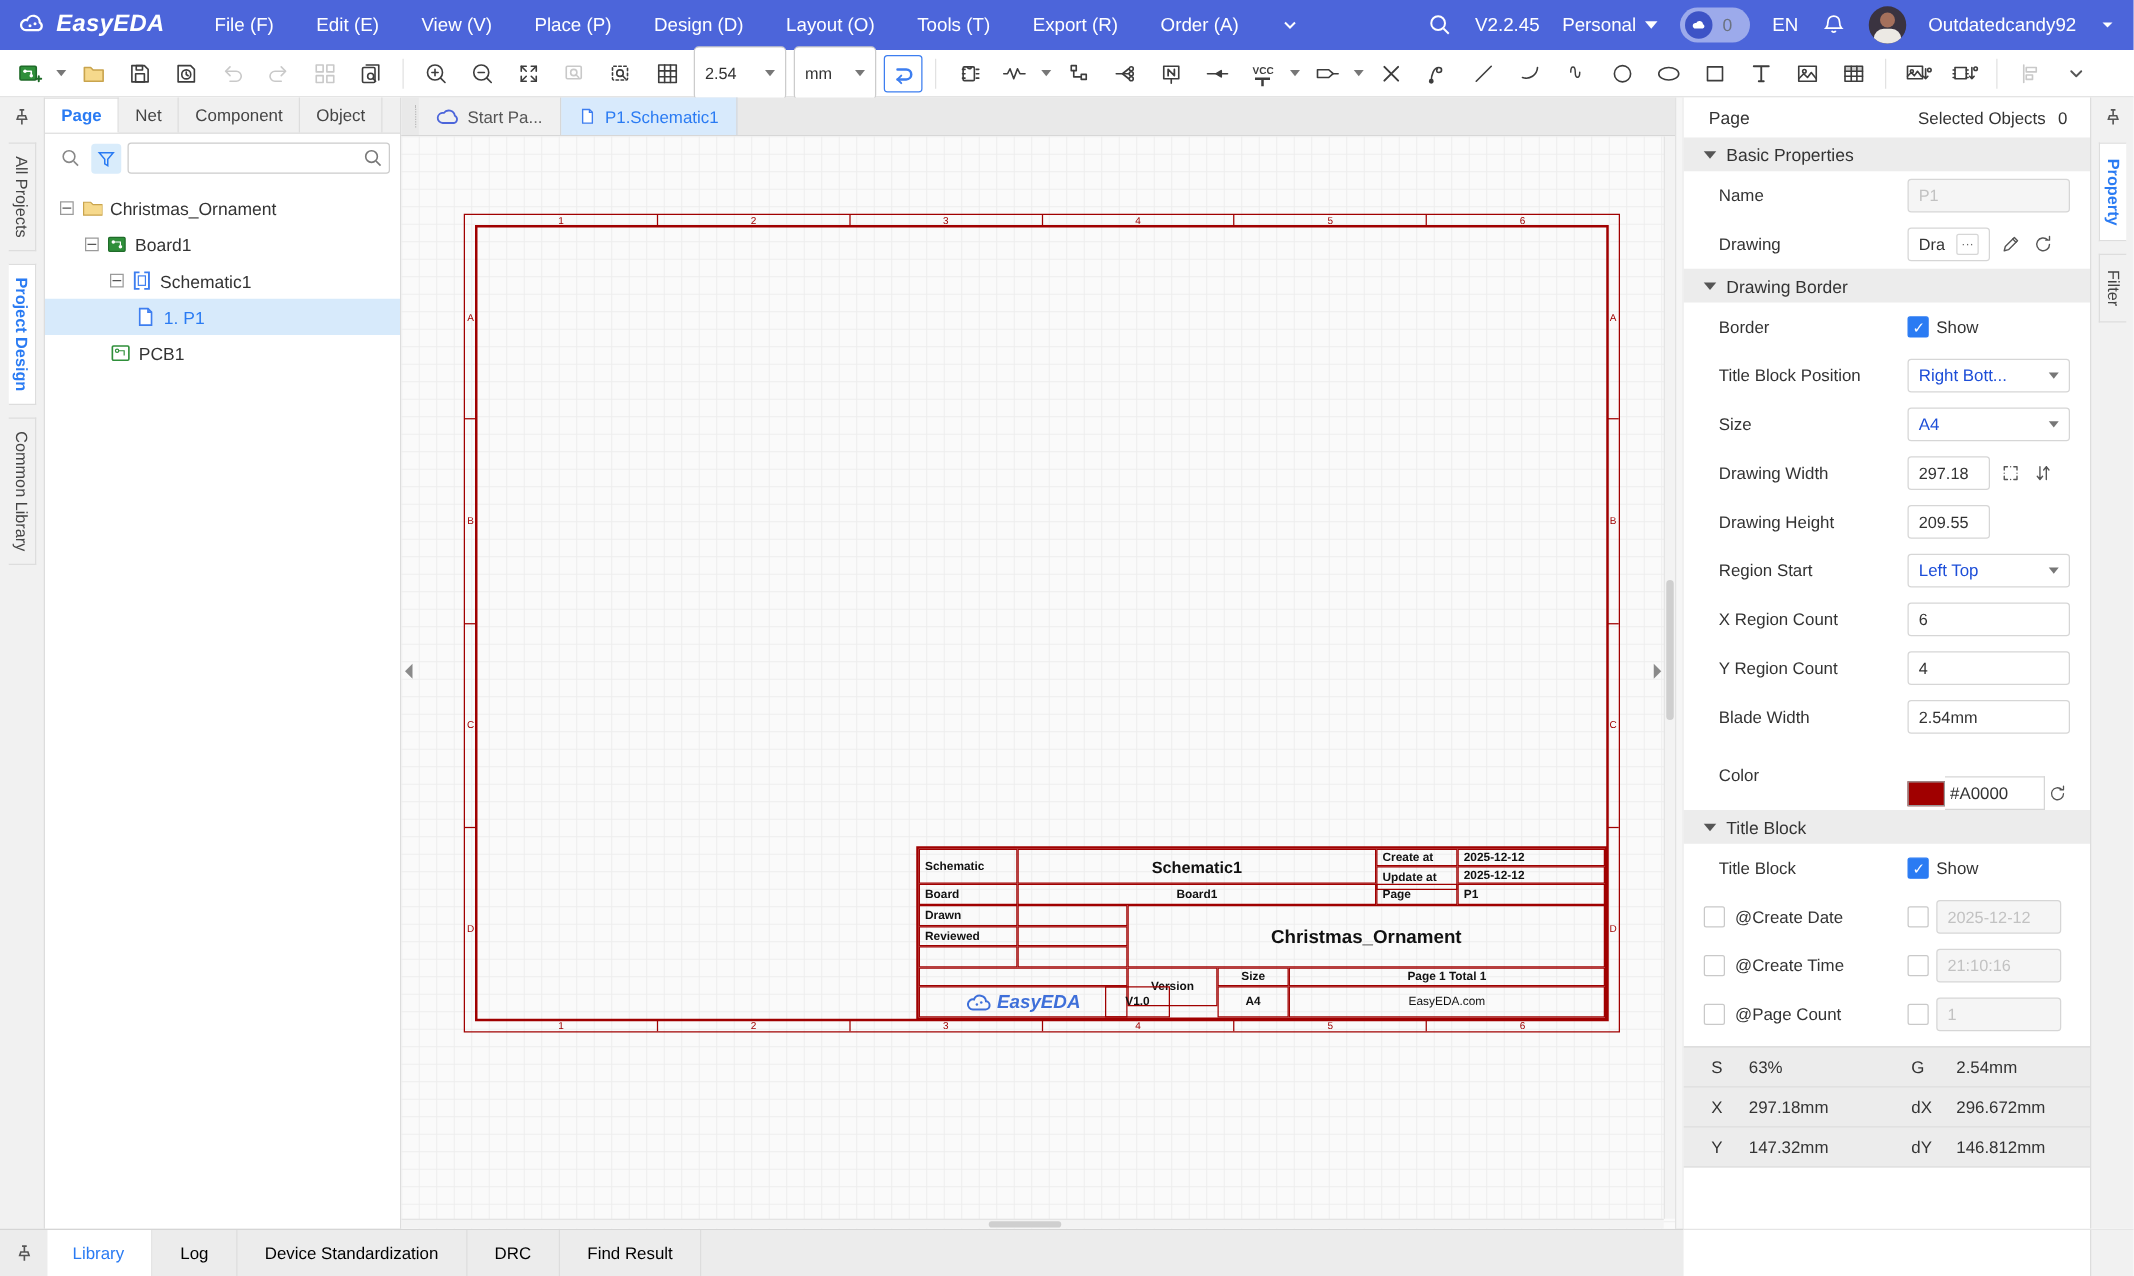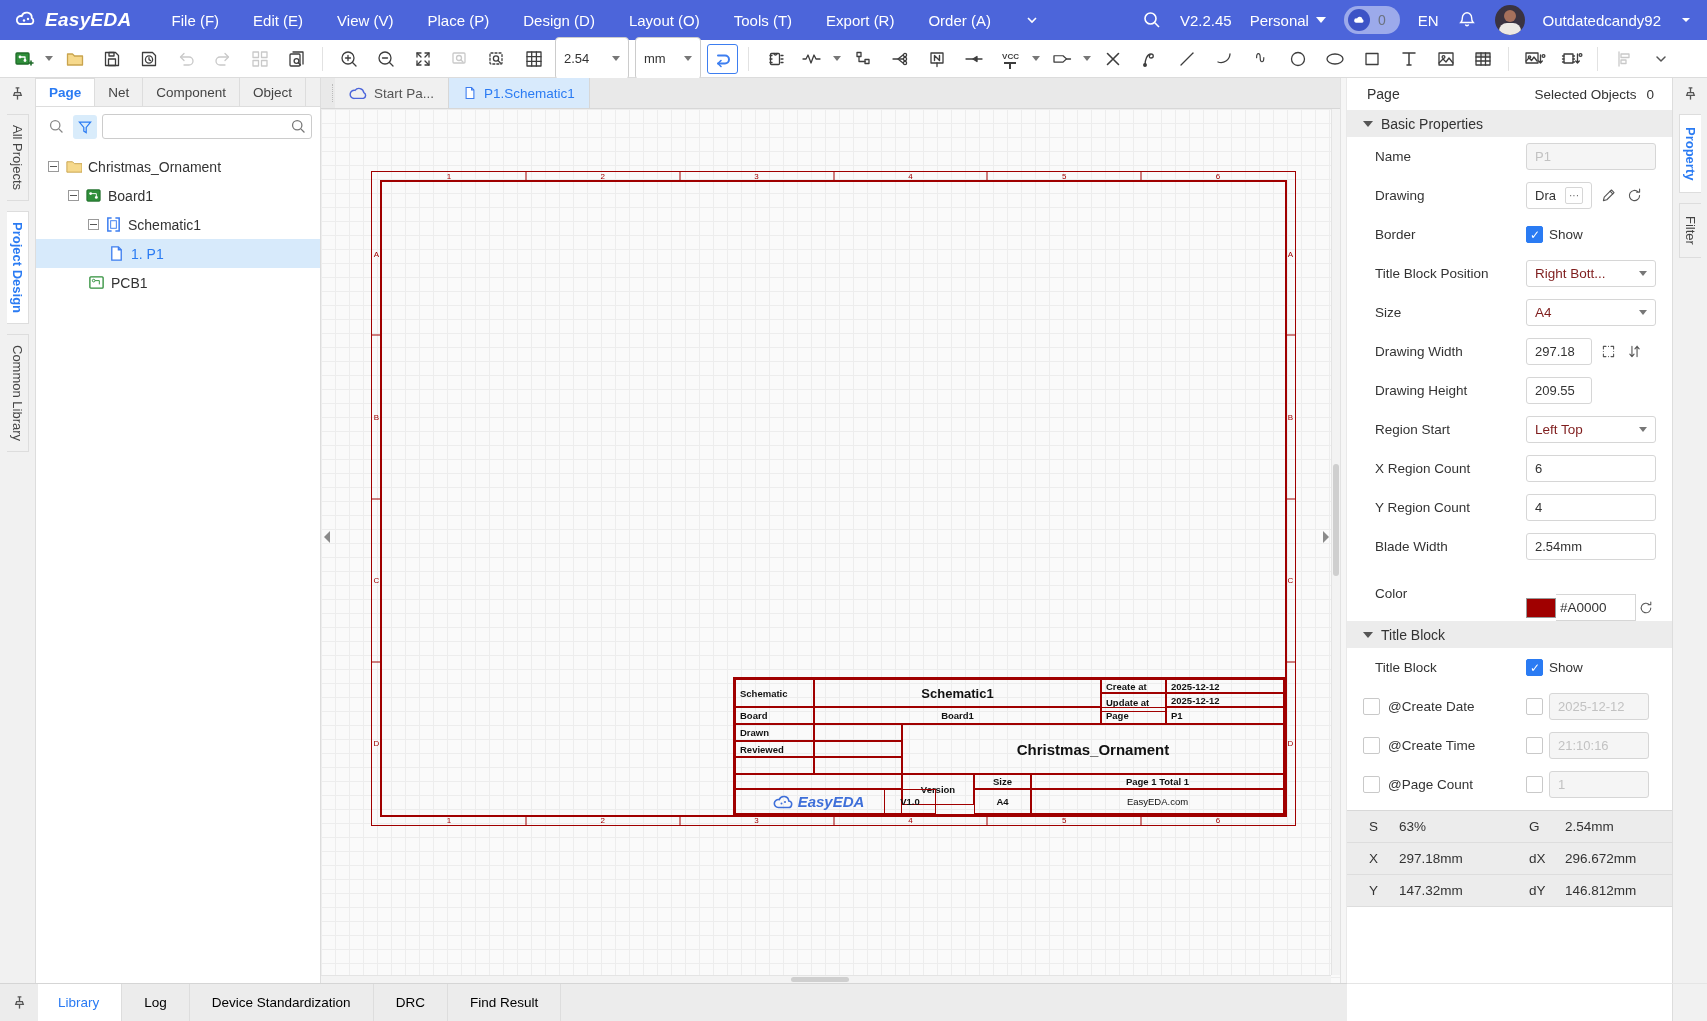--- a/index.html
+++ b/index.html
@@ -113,21 +113,21 @@
   .rp-head .sel { display:flex; gap:10px; color:#333; }
   .sec-head { height:27px; background:#ececec; display:flex; align-items:center; gap:8px; padding-left:16px; color:#333; font-size:14px; flex:0 0 auto; }
   .sec-head .tri { width:0; height:0; border-left:5px solid transparent; border-right:5px solid transparent; border-top:6px solid #555; }
   .prow { min-height:39px; display:flex; align-items:center; padding:0 16px 0 28px; gap:8px; }
   .plabel { flex:1; color:#333; }
   .pctl { width:130px; display:flex; align-items:center; gap:6px; justify-content:flex-start; }
   .pinput { height:27px; border:1px solid #d6d6d6; border-radius:3px; padding:0 8px; font-size:13px; color:#333; width:130px; font-family:inherit; outline:none; background:#fff; }
   .pinput.small { width:66px; }
   .pinput.mid { width:66px; }
   .pinput:disabled { background:#f5f5f5; color:#c2c2c2; }
-  .pselect { height:27px; border:1px solid #d6d6d6; border-radius:3px; width:130px; display:flex; align-items:center; justify-content:space-between; padding:0 8px; background:#fff; color:#7f1d1d; }
+  .pselect { height:27px; border:1px solid #d6d6d6; border-radius:3px; width:130px; display:flex; align-items:center; justify-content:space-between; padding:0 8px; background:#fff; color:#1d4ed8; }
   .cb { width:17px; height:17px; border-radius:2px; border:1px solid #c9c9c9; background:#fff; flex:0 0 auto; position:relative; }
   .cb.checked { background:#2a7bf3; border-color:#2a7bf3; }
   .cb.checked::after { content:"✓"; position:absolute; color:#fff; font-size:12px; left:3px; top:1px; }
   .icon-btn { width:20px; height:20px; display:flex; align-items:center; justify-content:center; }
   .icon-btn svg { stroke:#555; fill:none; stroke-width:1.3; stroke-linecap:round; stroke-linejoin:round; }
   .swatch { width:30px; height:20px; border:1px solid #999; flex:0 0 auto; }
   .color-val { flex:1; height:27px; border:1px solid #d6d6d6; border-left:none; display:flex; align-items:center; padding:0 4px; color:#333; overflow:hidden; white-space:nowrap; }
   .more-box { border:1px solid #d6d6d6; border-radius:2px; font-size:10px; color:#666; padding:0 3px; height:17px; display:flex; align-items:center; }
   .status { margin-top:6px; border-top:1px solid #d8d8d8; background:#ececec; flex:0 0 auto; }
   .srow { height:32px; display:flex; align-items:center; border-bottom:1px solid #dddddd; padding-left:22px; position:relative; }
@@ -699,20 +699,24 @@
               </svg>
             </span>
           <span class="icon-btn">
               <svg width="17" height="17" viewBox="0 0 20 20">
                 <path d="M16 10a6 6 0 1 1-1.8-4.3M16 2.5V6h-3.5"></path>
               </svg>
             </span>
         </span>
       </div>
 
+      <div class="sec-head">
+          <span class="tri"></span>
+          <span>Drawing Border</span>
+        </div>
       <div class="prow">
         <span class="plabel">Border</span>
         <span class="pctl">
             <span class="cb checked"></span>
             <span>Show</span>
           </span>
       </div>
       <div class="prow">
         <span class="plabel">Title Block Position</span>
         <span class="pctl">

